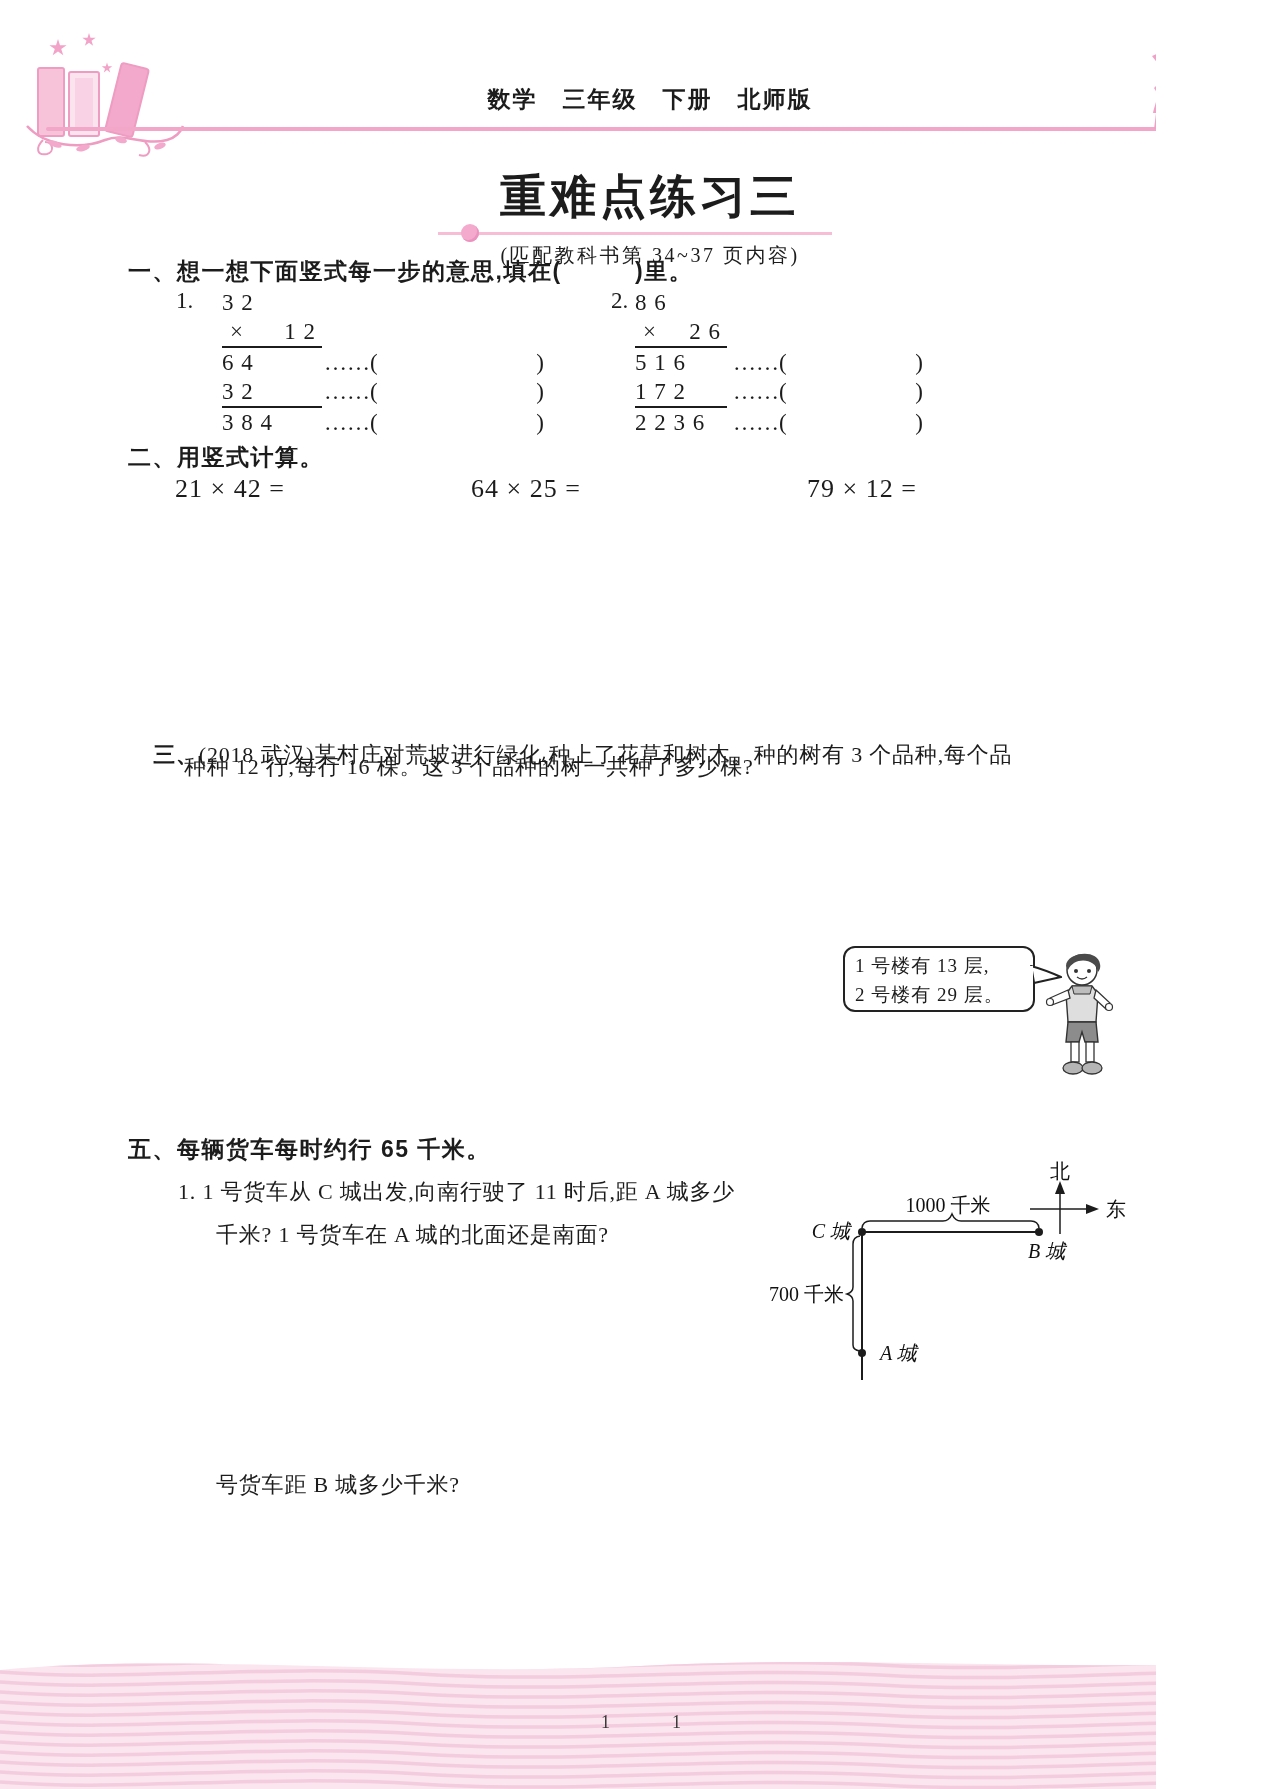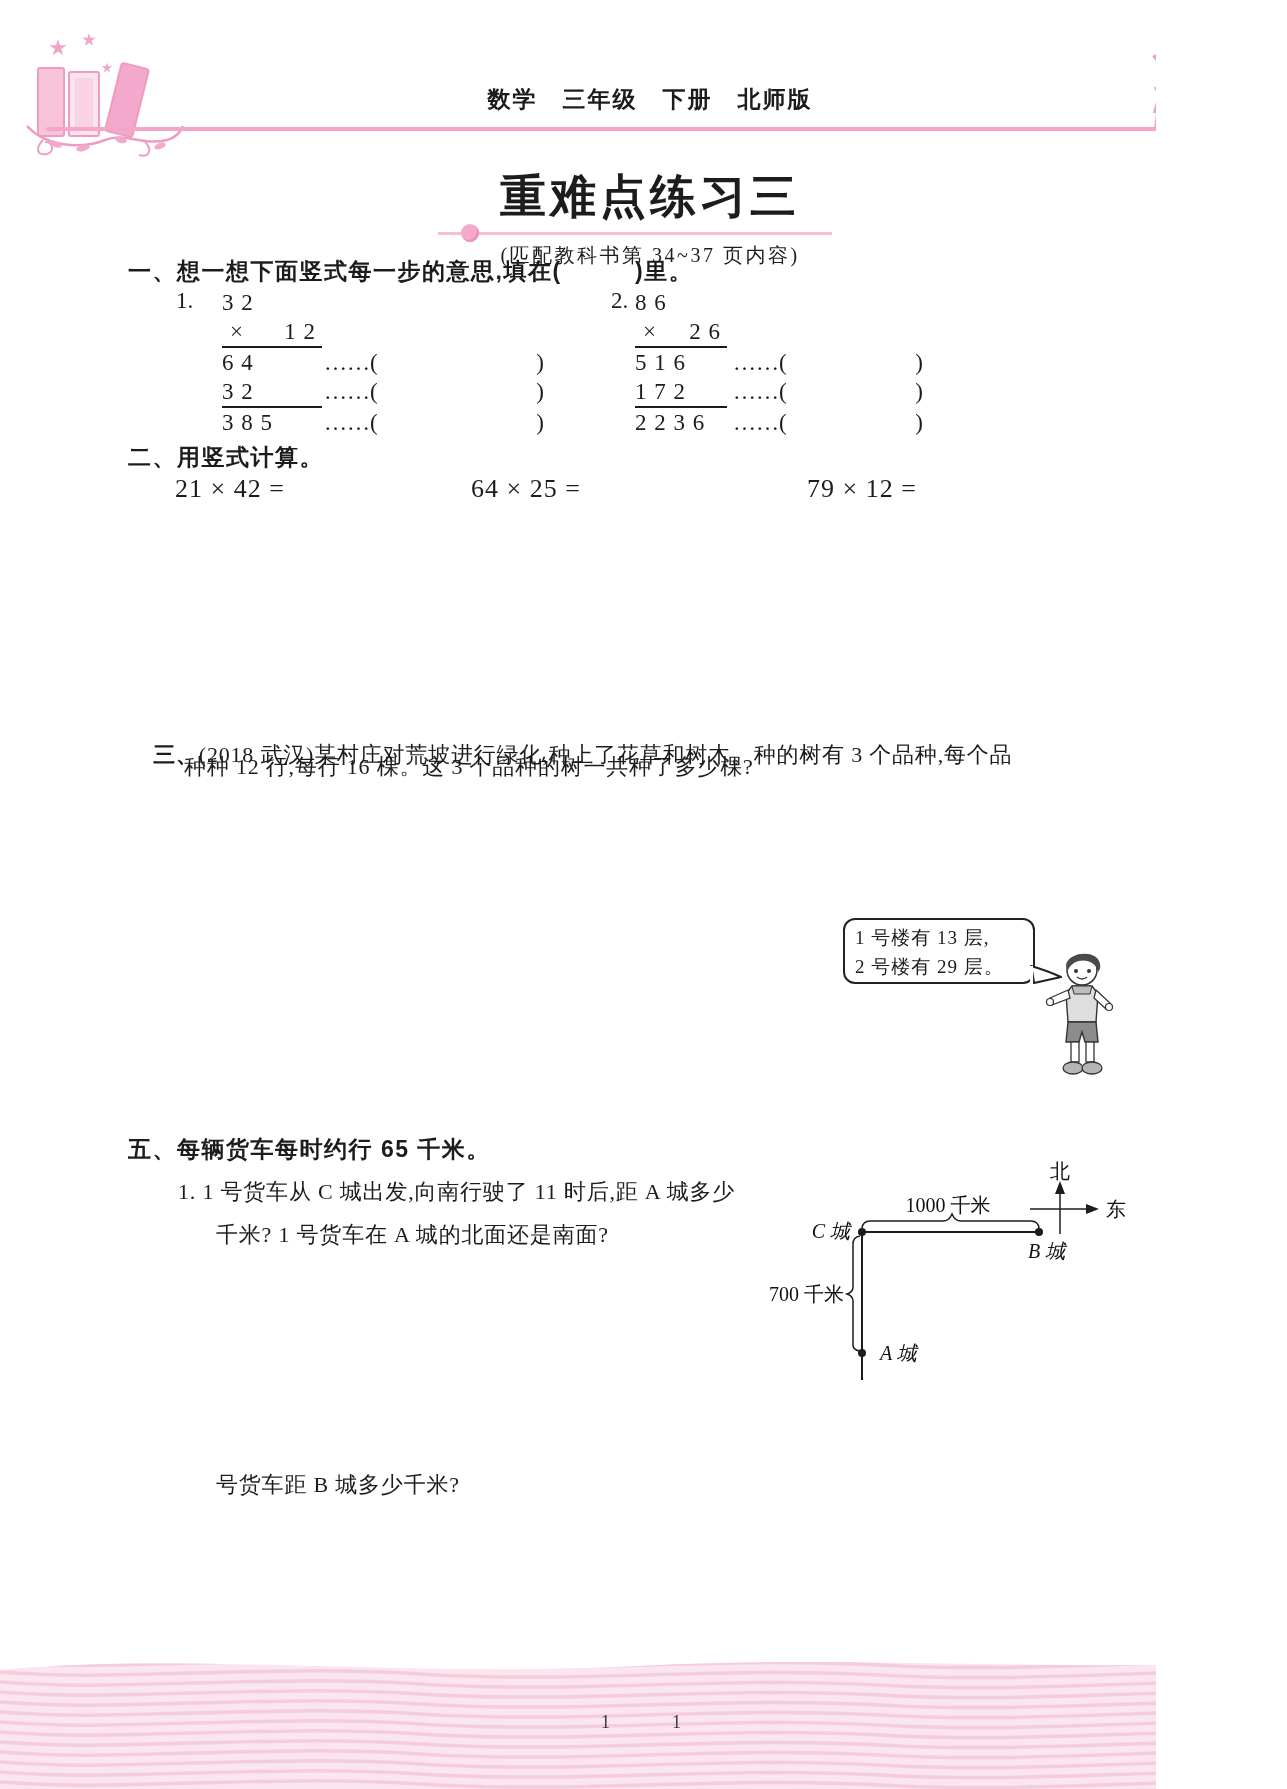--- a/index.html
+++ b/index.html
@@ -40,21 +40,21 @@
   .vgrid .n.mult{display:flex;justify-content:space-between;padding-left:8px;}
   .vgrid .rule-b{border-bottom:2px solid #1c1c1c;}
   .vgrid .a{line-height:29px;height:29px;}
   .vgrid .a.ann{display:flex;justify-content:space-between;padding-left:2px;}
   .vg2 .a.ann{padding-left:6px;}
 
   
   .calc-item{font-size:26px;letter-spacing:1px;}
 
   
-  .bubble{left:843px;top:918px;width:192px;height:66px;border:2.5px solid #222;border-radius:12px;
+  .bubble{left:843px;top:946px;width:192px;height:66px;border:2.5px solid #222;border-radius:12px;
           background:#fff;padding:3px 10px;box-sizing:border-box;}
   .bubble p{margin:0;font-size:19px;line-height:29px;letter-spacing:1px;white-space:pre;}
 
   
   .page-num{font-size:18px;color:#3a3a3a;}
 
   svg text{font-family:"Liberation Serif","DejaVu Serif",serif;fill:#111;}
 </style>
 </head>
 <body>
@@ -130,21 +130,21 @@
       <div class="n">6 4</div>
       <div class="a ann">
           <span>……(</span>
           <span>)</span>
         </div>
       <div class="n shift rule-b">3 2</div>
       <div class="a ann">
           <span>……(</span>
           <span>)</span>
         </div>
-      <div class="n">3 8 5</div>
+      <div class="n">3 8 4</div>
       <div class="a ann">
           <span>……(</span>
           <span>)</span>
         </div>
     </div>
   </div>
 
   <div class="abs vcalc" style="left:611px;top:288px">
     <span class="vnum w22">2.</span>
     <div class="vgrid vg2">

